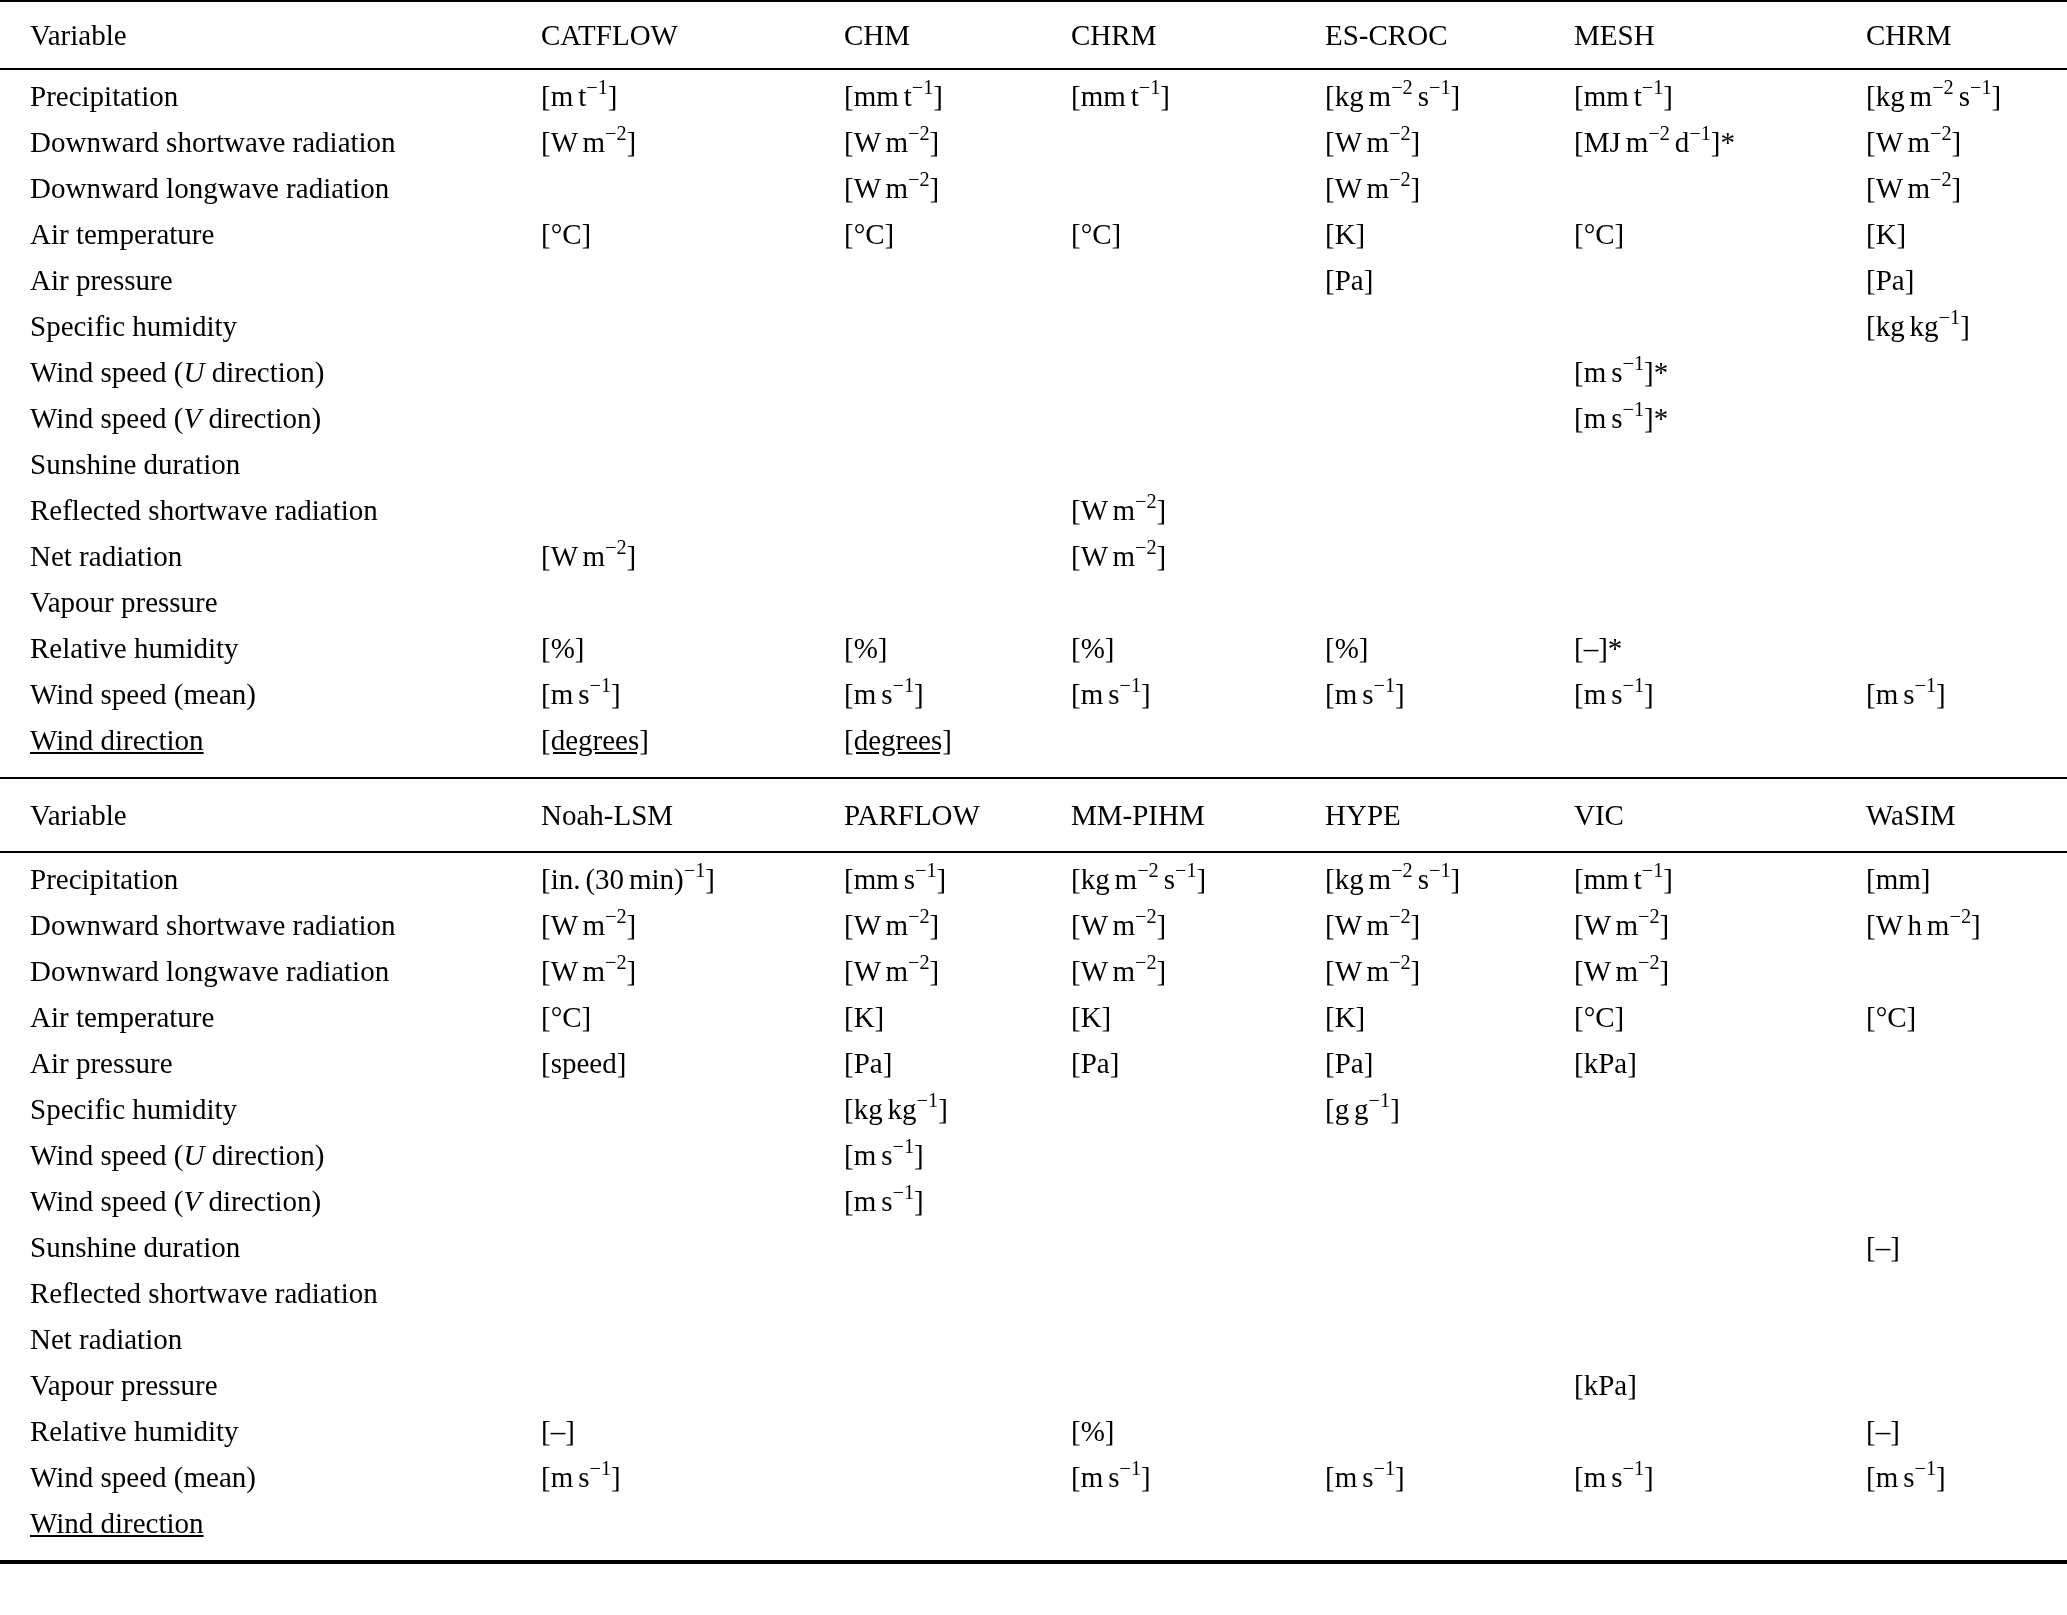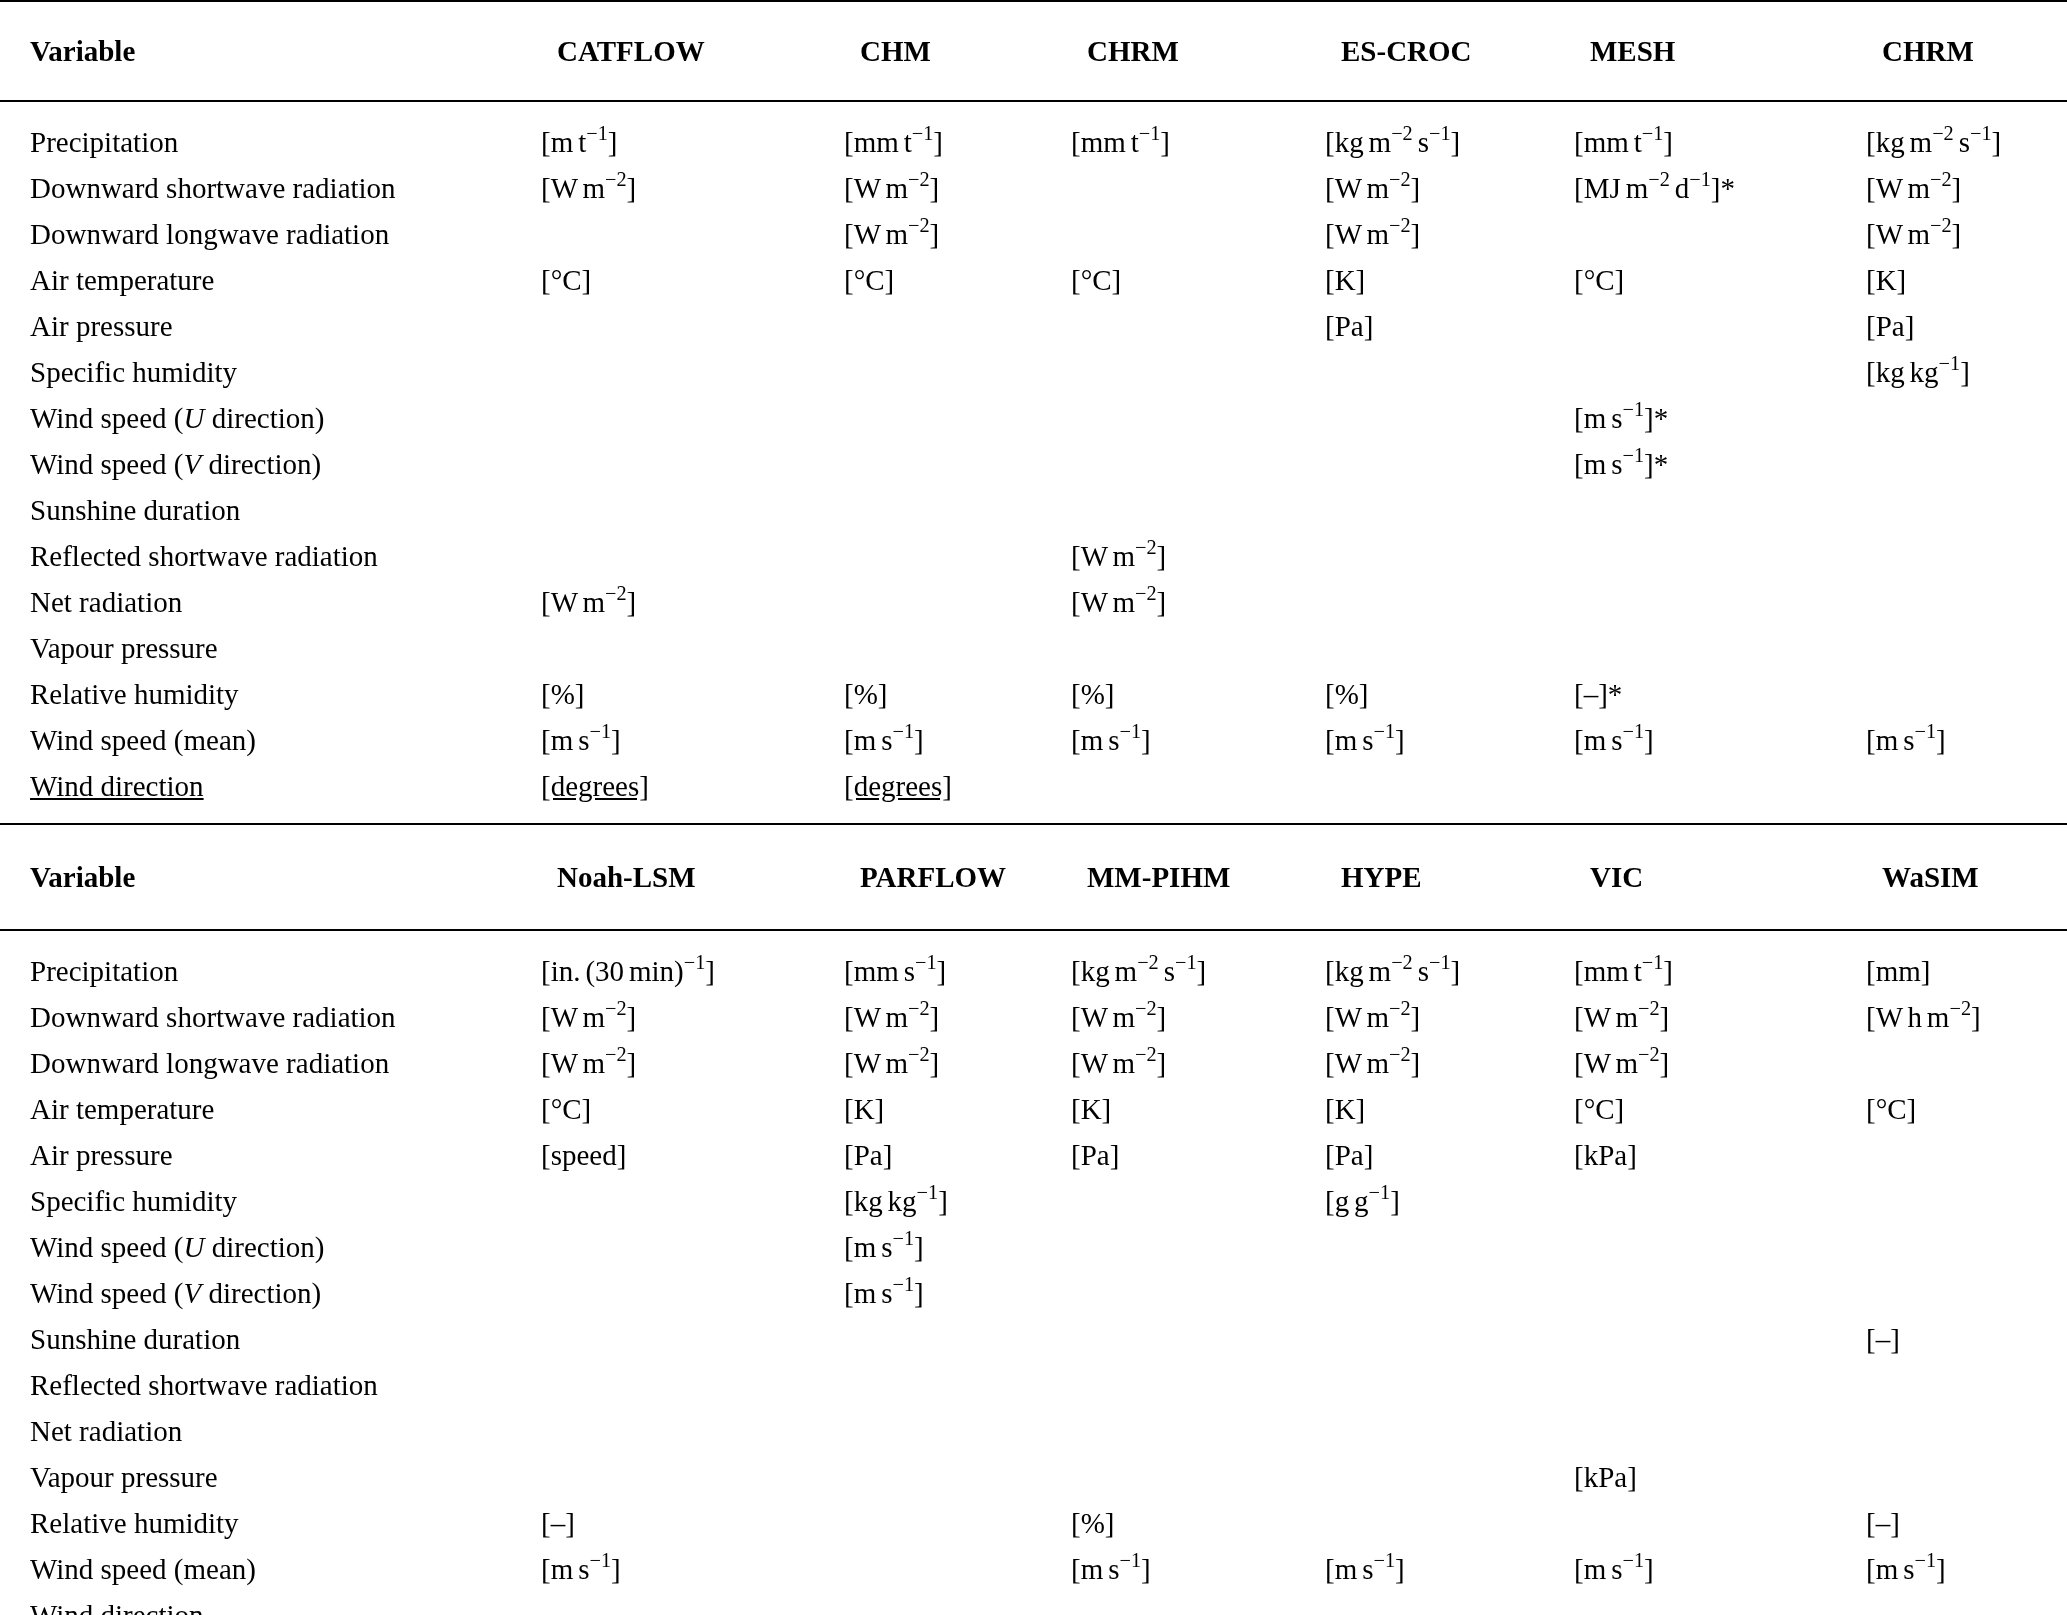--- a/index.html
+++ b/index.html
@@ -28,41 +28,41 @@
   table.units-table col.c-m3    { width: 254px; }
   table.units-table col.c-m4    { width: 249px; }
   table.units-table col.c-m5    { width: 292px; }
   table.units-table col.c-m6    { width: 201px; }
 
   #table-0 { border-top: 2px solid #000; }
   #table-1 { border-top: 2px solid #000; }
   #table-1 { border-bottom: 4px solid #000; }
 
   table.units-table thead th {
-    font-weight: bold;
+    font-weight: normal;
     text-align: left;
     vertical-align: middle;
     border-bottom: 2px solid #000;
-    padding: 16px;
+    padding: 0;
   }
   #table-0 thead th { height: 66px; }
   #table-1 thead th { height: 72px; }
 
   table.units-table th:first-child,
   table.units-table td:first-child { padding-left: 30px; }
 
   table.units-table td {
     height: 46px;
     padding: 0;
     text-align: left;
     vertical-align: middle;
     white-space: nowrap;
     overflow: visible;
   }
-  table.units-table tbody tr:first-child td { padding-top: 17px; margin-top: 32px; }
+  table.units-table tbody tr:first-child td { padding-top: 3px; margin-top: 32px; }
   table.units-table tbody tr:last-child td  { padding-bottom: 14px; text-decoration: underline; }
 
   td.unit { word-spacing: -0.08em; }
   td.unit sup {
     font-size: 0.70em;
     line-height: 0;
     vertical-align: baseline;
     position: relative;
     top: -0.58em;
   }

